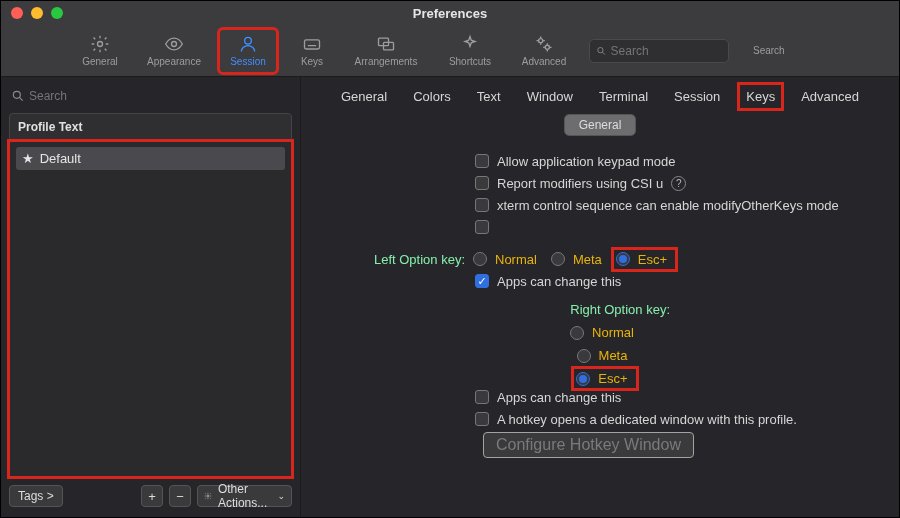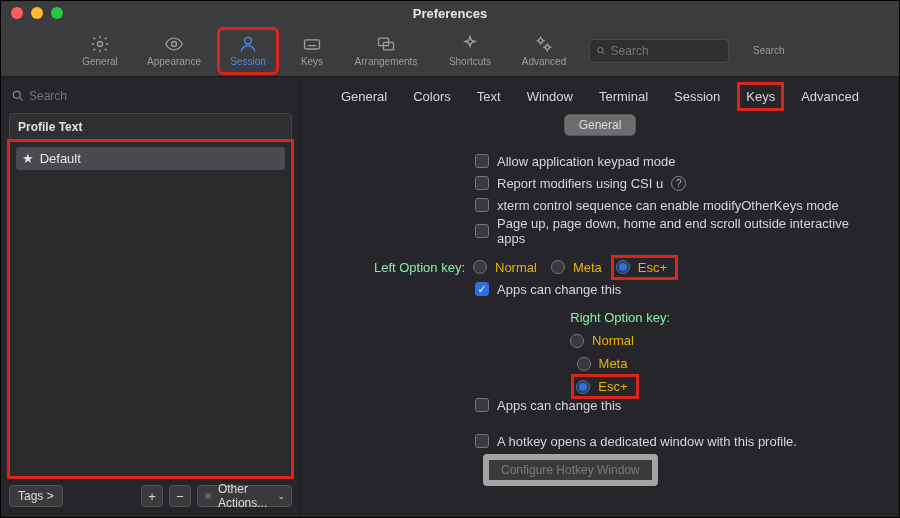--- a/index.html
+++ b/index.html
@@ -49,21 +49,21 @@
   .check{width:14px;height:14px;border:1px solid #777;border-radius:3px;background:#3a3a3d;margin-left:2px;display:flex;align-items:center;justify-content:center;flex-shrink:0;}
   .check.on{background:#2f6fe0;border-color:#2f6fe0;}
   .check.on::after{content:"✓";color:#fff;font-size:11px;line-height:1;}
   .text{color:#d6d6d6;font-size:13px;}
   .help{width:15px;height:15px;border-radius:50%;border:1px solid #888;display:flex;align-items:center;justify-content:center;font-size:10px;color:#bbb;}
   .radio{width:14px;height:14px;border-radius:50%;border:1px solid #777;background:#3a3a3d;display:flex;align-items:center;justify-content:center;flex-shrink:0;}
   .radio.on{border-color:#2f6fe0;}
   .radio.on::after{content:"";width:8px;height:8px;border-radius:50%;background:#2f6fe0;}
   .radiogrp{display:flex;align-items:center;gap:8px;}
   .rlabel{color:#eab308;font-size:13px;margin-right:6px;}
-  .btn-disabled{background:#3a3a3d;border:6px solid #a3a3a3;border-radius:4px;padding:3px 12px;color:#7a7a7a;font-size:12px;width:fit-content;margin-left:148px;margin-top:2px;}
+  .btn-disabled{background:#3a3a3d;border:1px solid #a3a3a3;border-radius:4px;padding:3px 12px;color:#7a7a7a;font-size:16px;width:fit-content;margin-left:148px;margin-top:2px;}
 
   .hl{outline:3px solid #d8261c;outline-offset:-1px;}
   .hl2{outline:3px solid #d8261c;outline-offset:2px;}
 </style>
 </head>
 <body>
 
 <div class="window">
   <div class="titlebar">
     <div class="traffic">
@@ -203,21 +203,20 @@
             <span class="help">?</span>
           </div>
           <div class="row">
             <span class="lbl"></span>
             <span class="check"></span>
             <span class="text">xterm control sequence can enable modifyOtherKeys mode</span>
           </div>
           <div class="row">
             <span class="lbl"></span>
             <span class="check"></span>
-            <span class="text">Page up, page down, home and end scroll outside interactive apps</span>
           </div>
           <div class="row" style="margin-top:10px;">
             <span class="lbl">Left Option key:</span>
             <span class="radiogrp">
               <span class="radio"></span>
               <span class="rlabel">Normal</span>
             </span>
             <span class="radiogrp">
               <span class="radio"></span>
               <span class="rlabel">Meta</span>
@@ -245,21 +244,21 @@
             <span class="radiogrp hl2">
               <span class="radio on"></span>
               <span class="rlabel">Esc+</span>
             </span>
           </div>
   <div class="row">
             <span class="lbl"></span>
             <span class="check"></span>
             <span class="text">Apps can change this</span>
           </div>
-          <div class="row" style="margin-top:14px;">
+          <div class="row" style="">
             <span class="lbl"></span>
             <span class="check"></span>
             <span class="text">A hotkey opens a dedicated window with this profile.</span>
           </div>
           <div class="btn-disabled">Configure Hotkey Window</div>
         </div>
     </div>
   </div>
 </div>
 

